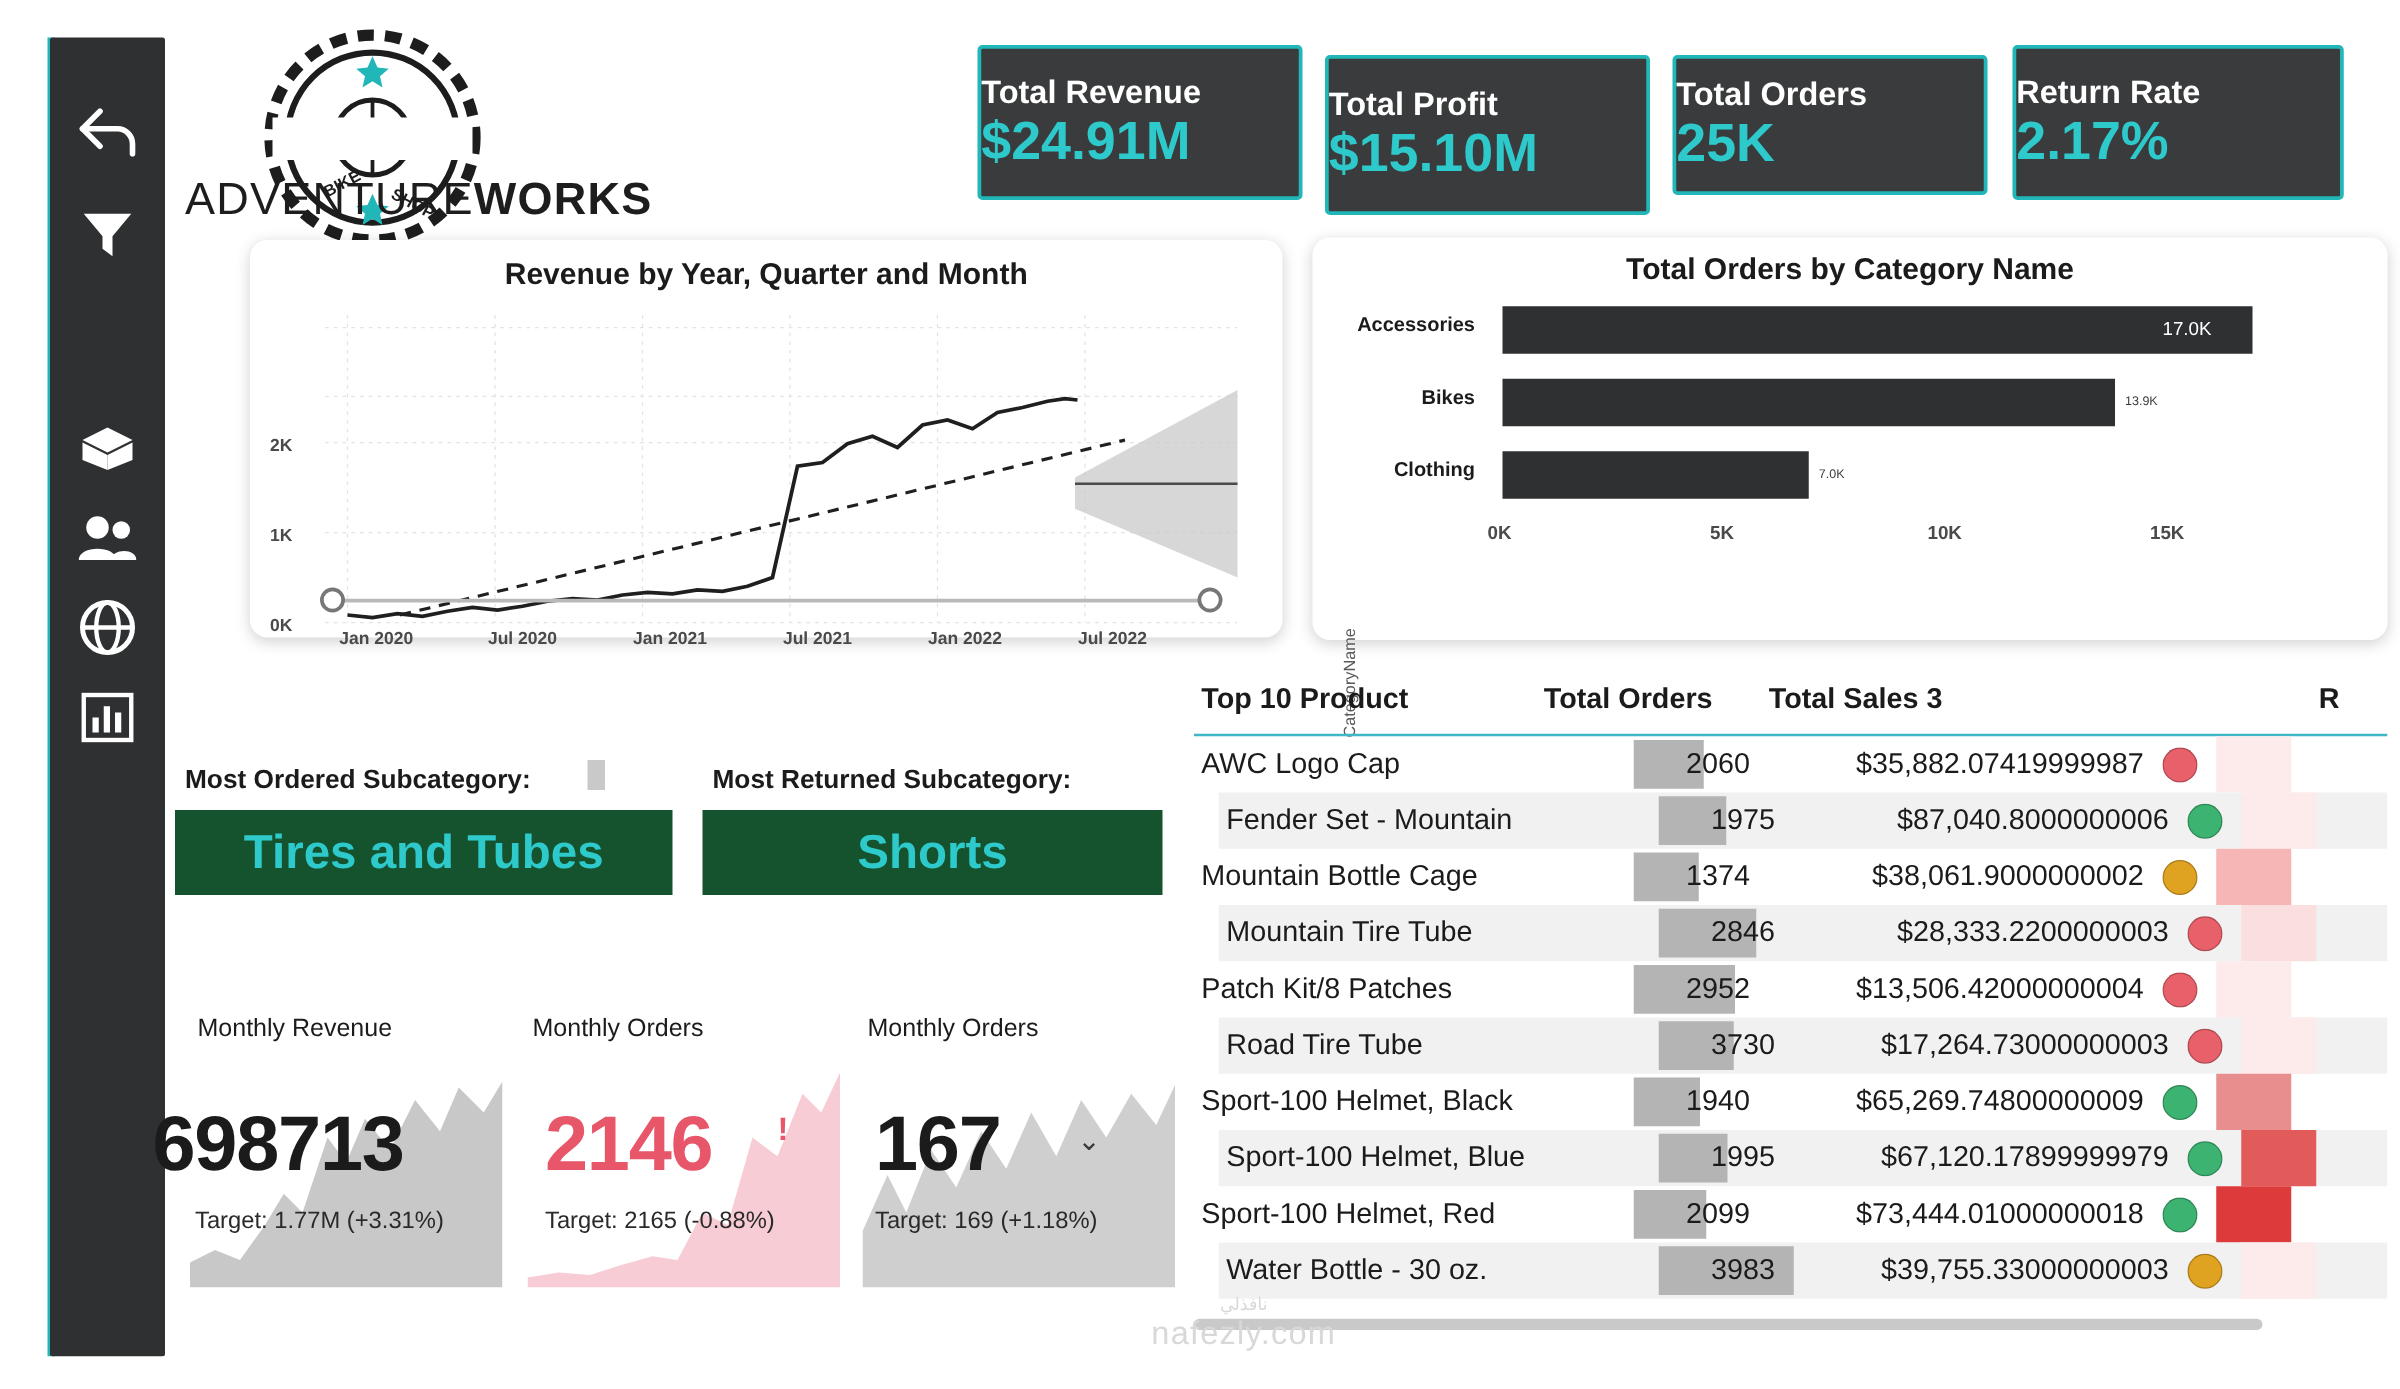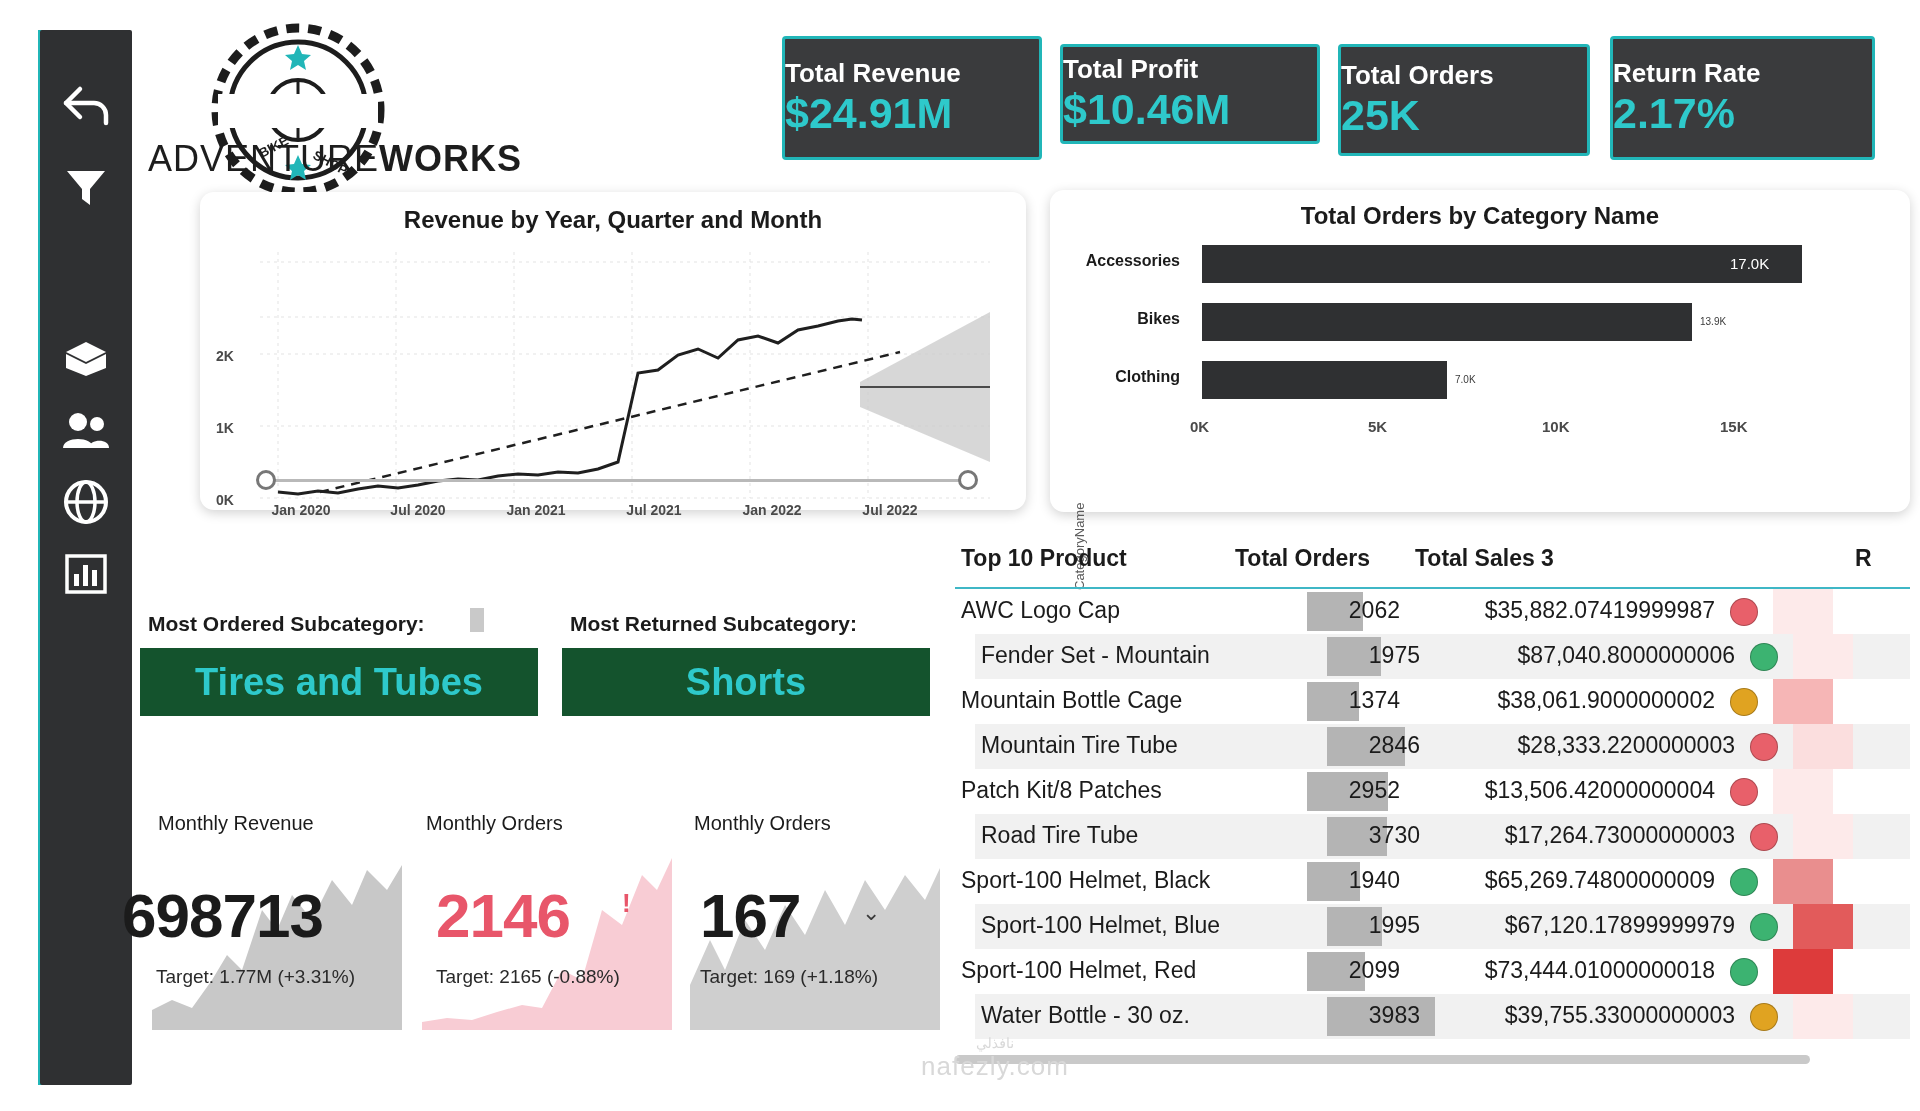--- a/index.html
+++ b/index.html
@@ -384,23 +384,23 @@
     </svg>
     <div class="logo-text-main">
       <span>ADVENTURE</span><span class="bold">WORKS</span>
     </div>
   </div>
 
   <div class="kpi" style="left:782px;  top:36px; width:260px; height:124px;">
     <div class="kpi-title">Total Revenue</div>
     <div class="kpi-value">$24.91M</div>
   </div>
-  <div class="kpi" style="left:1060px; top:44px; width:260px; height:100px;">
+  <div class="kpi" style="left:1060px; top:44px; width:260px; height:128px;">
     <div class="kpi-title">Total Profit</div>
-    <div class="kpi-value">$10.46M</div>
+    <div class="kpi-value">$15.10M</div>
   </div>
   <div class="kpi" style="left:1338px; top:44px; width:252px; height:112px;">
     <div class="kpi-title">Total Orders</div>
     <div class="kpi-value">25K</div>
   </div>
   <div class="kpi" style="left:1610px; top:36px; width:265px; height:124px;">
     <div class="kpi-title">Return Rate</div>
     <div class="kpi-value">2.17%</div>
   </div>
 
@@ -509,21 +509,21 @@
     <div class="tbl-head">
       <div class="th" style="left:6px;">Top 10 Product</div>
       <div class="th" style="left:280px;">Total Orders</div>
       <div class="th" style="left:460px;">Total Sales 3</div>
       <div class="th" style="left:900px;">R</div>
     </div>
 
     <div class="row">
       <div class="cell-prod">AWC Logo Cap</div>
       <div class="bar-bg" style="width:56px;"></div>
-      <div class="cell-orders">2062</div>
+      <div class="cell-orders">2060</div>
       <div class="cell-sales">$35,882.07419999987</div>
       <div class="dot" style="background:#e8606a;"></div>
       <div class="heat" style="background:#fdeaea;"></div>
     </div>
     <div class="row alt">
       <div class="cell-prod">Fender Set - Mountain</div>
       <div class="bar-bg" style="width:54px;"></div>
       <div class="cell-orders">1975</div>
       <div class="cell-sales">$87,040.8000000006</div>
       <div class="dot" style="background:#3cb371;"></div>

